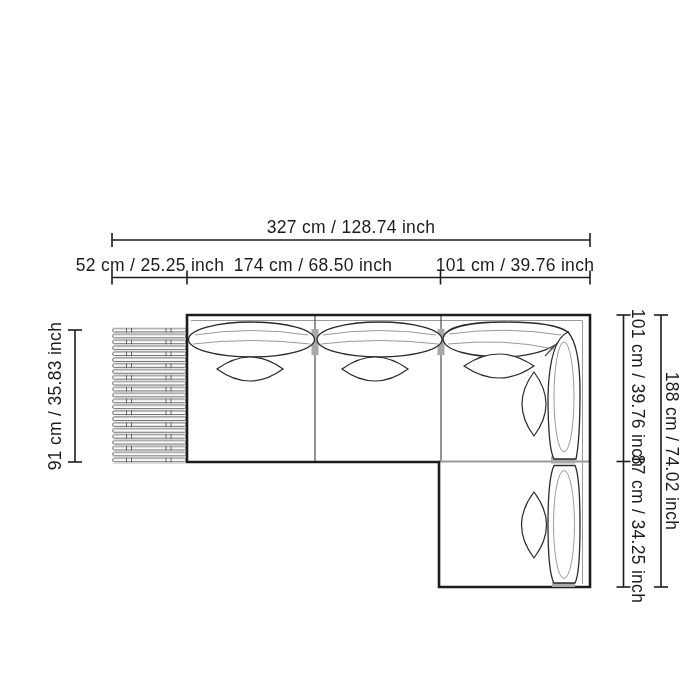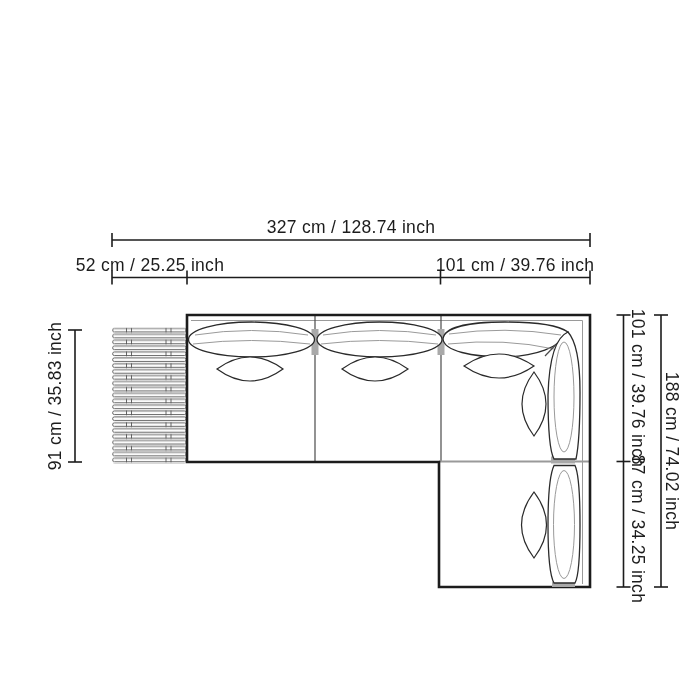--- a/index.html
+++ b/index.html
@@ -120,18 +120,19 @@
       <line class="s-dim" x1="616.5" y1="461.5" x2="630.5" y2="461.5"></line>
       <line class="s-dim" x1="616.5" y1="587" x2="630.5" y2="587"></line>
       <line class="s-dim" x1="661" y1="315" x2="661" y2="587"></line>
       <line class="s-dim" x1="654" y1="315" x2="668" y2="315"></line>
       <line class="s-dim" x1="654" y1="587" x2="668" y2="587"></line>
     </g>
   </svg>
 
   <div class="label h" style="left:351px;top:218px">327 cm / 128.74 inch</div>
   <div class="label h" style="left:150px;top:256px">52 cm / 25.25 inch</div>
+  <div class="label h" style="left:313px;top:256px">174 cm / 68.50 inch</div>
   <div class="label h" style="left:515px;top:256px">101 cm / 39.76 inch</div>
   <div class="label vccw" style="left:56px;top:396px">91 cm / 35.83 inch</div>
   <div class="label vcw" style="left:637px;top:388px">101 cm / 39.76 inch</div>
   <div class="label vcw" style="left:637px;top:529px">87 cm / 34.25 inch</div>
   <div class="label vcw" style="left:671px;top:451px">188 cm / 74.02 inch</div>
 </div>
 
 </body></html>

